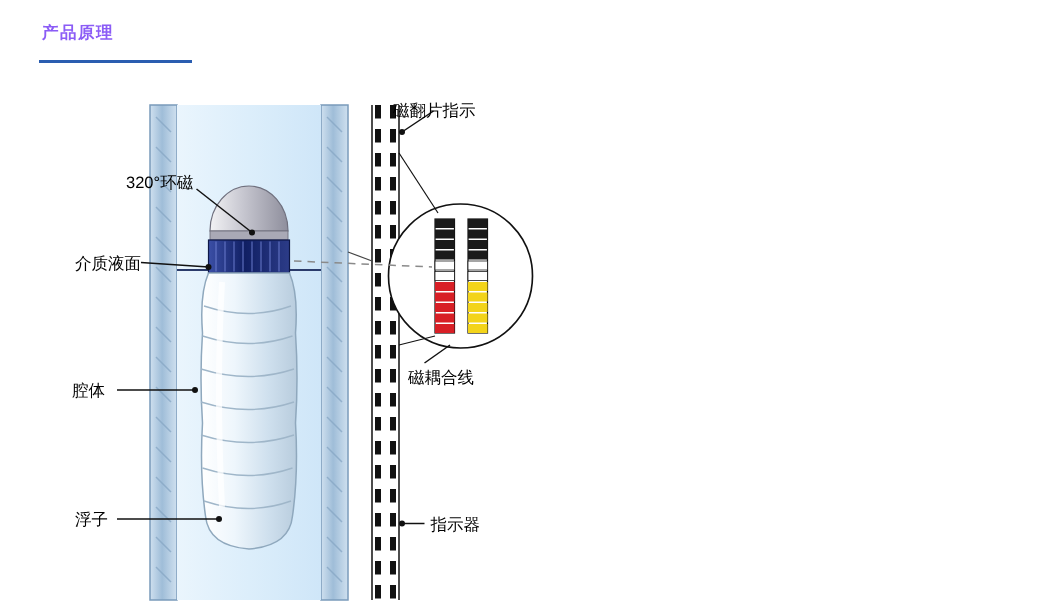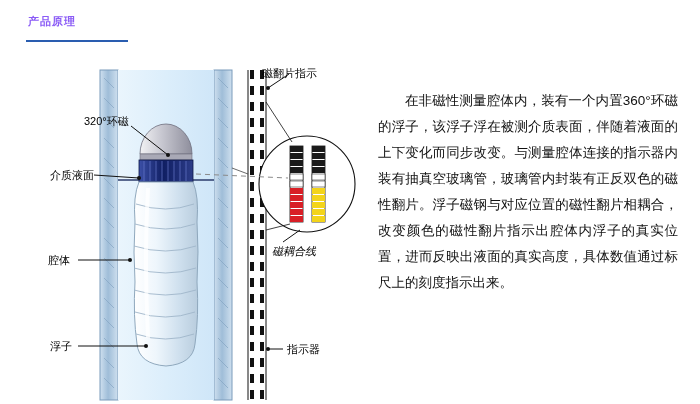--- a/index.html
+++ b/index.html
@@ -243,19 +243,18 @@
       <circle cx="268" cy="70" r="2"></circle>
       <circle cx="268" cy="331" r="2"></circle>
     </g>
   </svg>
 
   <div class="label" style="left:262px; top:48px;">磁翻片指示</div>
   <div class="label" style="left:84px; top:96px;">320°环磁</div>
   <div class="label" style="left:50px; top:150px;">介质液面</div>
   <div class="label" style="left:48px; top:235px;">腔体</div>
   <div class="label" style="left:50px; top:321px;">浮子</div>
-  <div class="label" style="left:272px; top:226px;font-style:italic;">磁耦合线</div>
+  <div class="label" style="left:272px; top:226px;">磁耦合线</div>
   <div class="label" style="left:287px; top:324px;text-align:right;">指示器</div>
 </div>
 
 <div class="text-panel">
-  <p>在非磁性测量腔体内，装有一个内置360°环磁的浮子，该浮子浮在被测介质表面，伴随着液面的上下变化而同步改变。与测量腔体连接的指示器内装有抽真空玻璃管，玻璃管内封装有正反双色的磁性翻片。浮子磁钢与对应位置的磁性翻片相耦合，改变颜色的磁性翻片指示出腔体内浮子的真实位置，进而反映出液面的真实高度，具体数值通过标尺上的刻度指示出来。</p>
 </div>
 
 </body></html>

